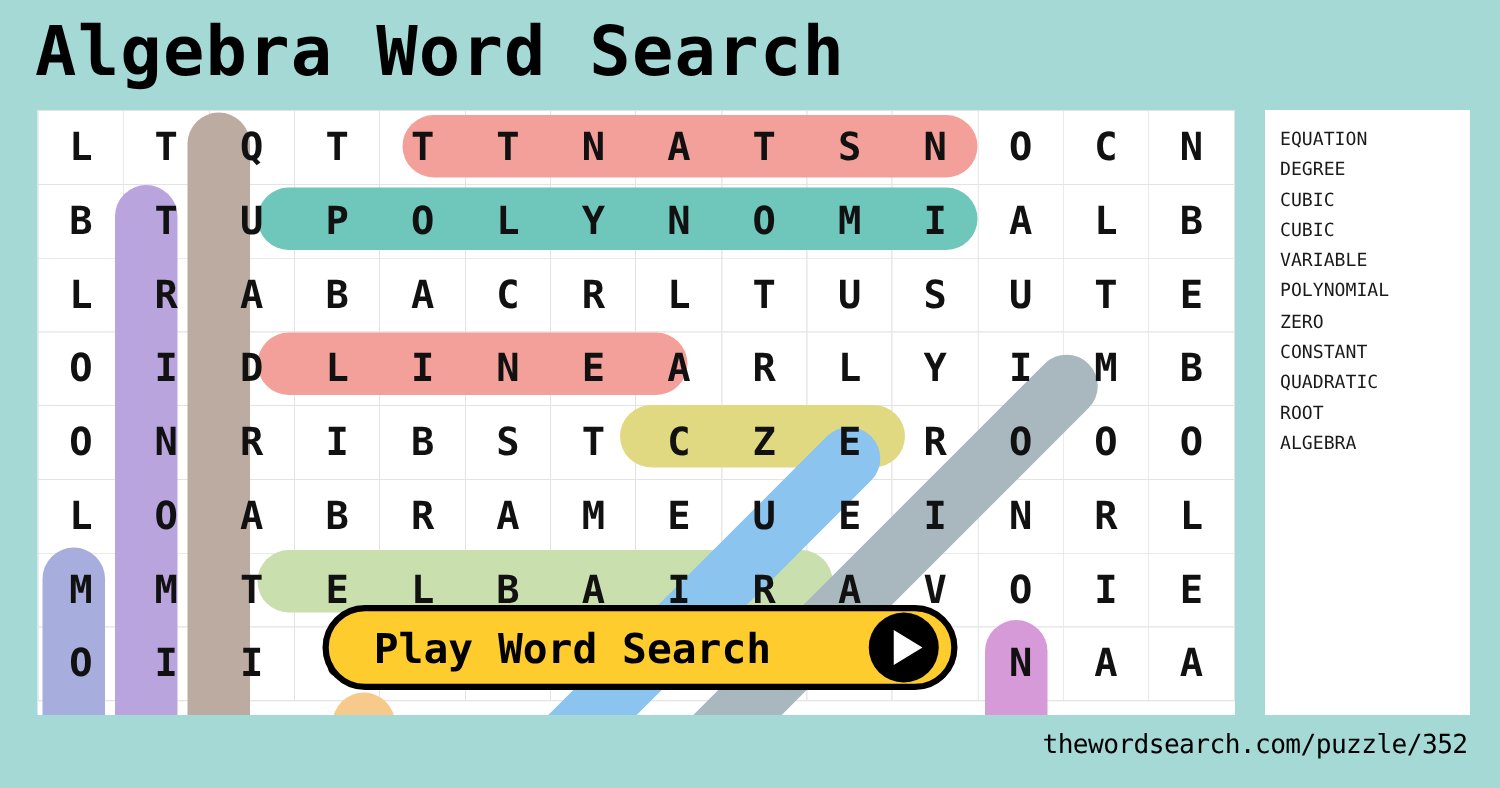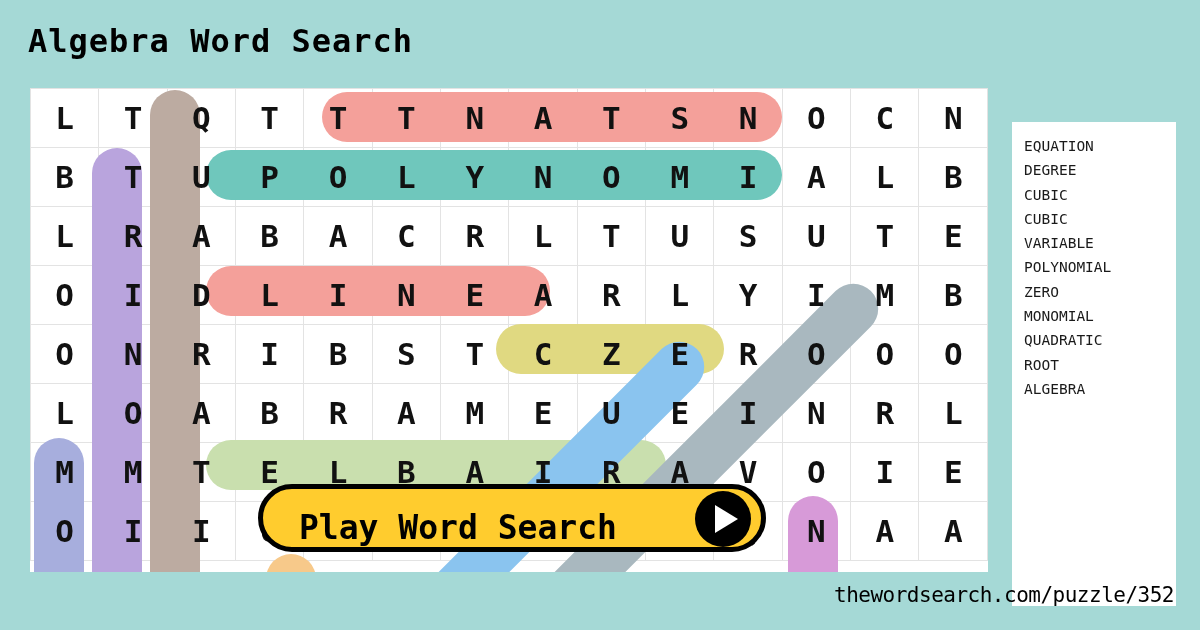--- a/index.html
+++ b/index.html
@@ -17,21 +17,21 @@
   #page-wrap {
     position: absolute;
     inset: 0;
   }
 
   
   #title {
     position: absolute;
     left: 28px;
     top: 12px;
-    font-size: 32px;
+    font-size: 55px;
     font-weight: bold;
     color: #000000;
     letter-spacing: 1px;
     line-height: 58px;
     white-space: nowrap;
     font-family: "DejaVu Sans Mono", monospace;
   }
 
   
   #grid-panel {
@@ -89,21 +89,20 @@
   
   #wordlist-panel {
     position: absolute;
     left: 1012px;
     top: 88px;
     width: 164px;
     height: 484px;
     background: #ffffff;
     box-sizing: border-box;
     padding: 12px 0 0 12px;
-    margin-top: 34px;
   }
   .word-item {
     font-size: 14.5px;
     line-height: 24.3px;
     color: #1a1a1a;
     font-family: "DejaVu Sans Mono", monospace;
     letter-spacing: 0px;
     white-space: nowrap;
   }
 
@@ -113,21 +112,21 @@
     left: 258px;
     top: 484px;
     width: 508px;
     height: 68px;
     background: #ffcc2e;
     border: 5px solid #000000;
     border-radius: 40px;
     box-sizing: border-box;
     z-index: 20;
     display: flex;
-    align-items: flex-end;
+    align-items: center;
     justify-content: space-between;
     padding: 0 10px 0 36px;
     cursor: pointer;
   }
   #play-label {
     font-size: 33px;
     font-weight: bold;
     color: #000000;
     font-family: "DejaVu Sans Mono", monospace;
     white-space: nowrap;
@@ -324,21 +323,21 @@
 
   <div id="wordlist-panel">
     <div id="wordlist-items">
         <div class="word-item">EQUATION</div>
         <div class="word-item">DEGREE</div>
         <div class="word-item">CUBIC</div>
         <div class="word-item">CUBIC</div>
         <div class="word-item">VARIABLE</div>
         <div class="word-item">POLYNOMIAL</div>
         <div class="word-item">ZERO</div>
-        <div class="word-item">MONOMIAL</div>
+        <div class="word-item">CONSTANT</div>
         <div class="word-item">QUADRATIC</div>
         <div class="word-item">ROOT</div>
         <div class="word-item">ALGEBRA</div>
       </div>
   </div>
 
   <div id="play-button">
     <span id="play-label">Play Word Search</span>
     <span id="play-circle">
       <span id="play-triangle"></span>

